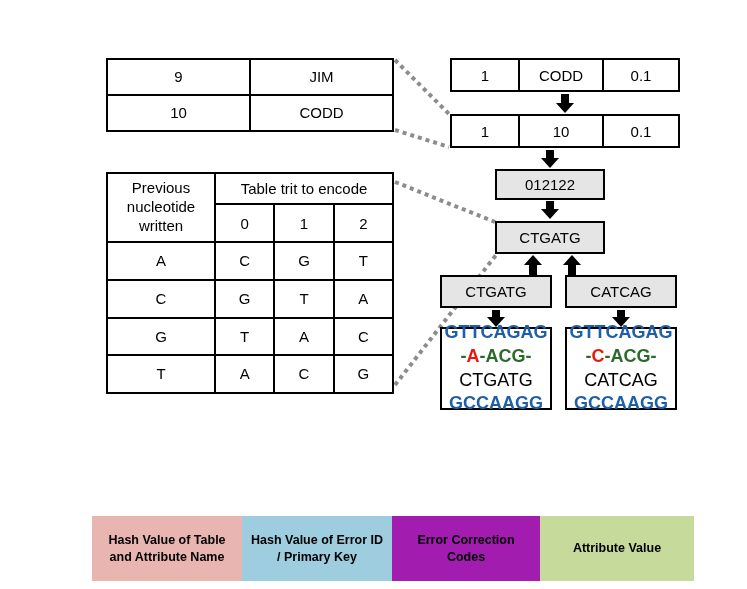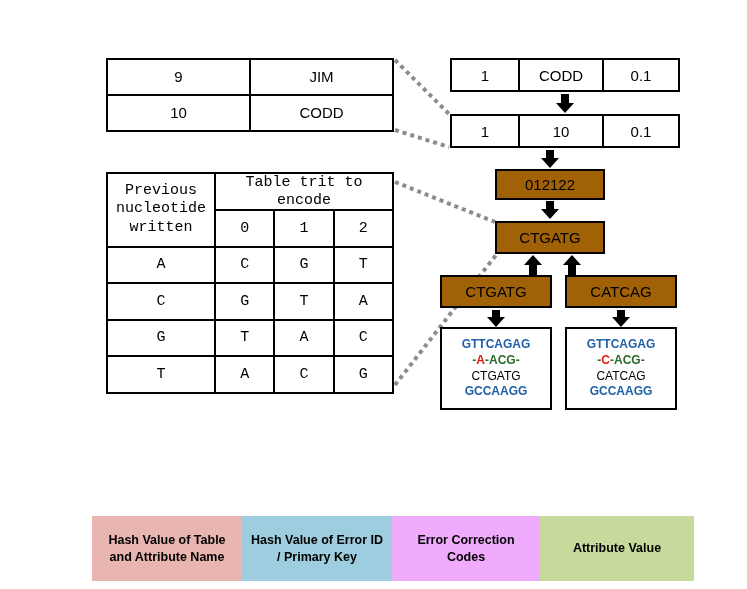--- a/index.html
+++ b/index.html
@@ -20,21 +20,21 @@
     left: 0; top: 0;
     width: 747px;
     height: 589px;
   }
 
   
   .box {
     position: absolute;
     box-sizing: border-box;
     border: 2px solid #000;
-    background: #a16207;
+    background: #e5e5e5;
     display: flex;
     align-items: center;
     justify-content: center;
     text-align: center;
     font-size: 15px;
     line-height: 1.15;
   }
 
   
   .tbl {
@@ -52,21 +52,21 @@
     font-size: 15px;
     padding: 0;
     line-height: 1.15;
   }
 
   
   #record-table { left: 106px; top: 58px; width: 288px; height: 73px; }
   #record-table td { height: 34px; }
 
   
-  #trit-table { left: 106px; top: 172px; width: 288px; height: 222px; font-family: Liberation Mono, monospace; }
+  #trit-table { left: 106px; top: 172px; width: 288px; height: 222px; }
   #trit-table td { height: 34px; }
   #trit-table td.hdr-prev { line-height: 1.25; }
 
   
   .cell3 {
     position: absolute;
     box-sizing: border-box;
     border: 2px solid #000;
     background: #fff;
     display: flex;
@@ -97,21 +97,21 @@
 
   .dna-box {
     position: absolute;
     box-sizing: border-box;
     border: 2px solid #000;
     background: #fff;
     display: flex;
     flex-direction: column;
     align-items: center;
     justify-content: center;
-    font-size: 12px;
+    font-size: 18px;
     line-height: 1.32;
   }
   #dna-left  { left: 440px; top: 327px; width: 112px; height: 83px; }
   #dna-right { left: 565px; top: 327px; width: 112px; height: 83px; }
 
   .dna-ecc  { font-weight: bold; }
   .dna-mid  { font-weight: bold; }
   .dna-val  { font-weight: normal; }
 
   
@@ -284,17 +284,17 @@
     <div class="dna-mid">
       <span style="color:#2b6a2b;">-</span><span style="color:#e8190c;">C</span><span style="color:#2b6a2b;">-</span><span style="color:#2b6a2b;">ACG</span><span style="color:#2b6a2b;">-</span>
     </div>
     <div class="dna-val">CATCAG</div>
     <div class="dna-ecc" style="color:#1f5fa8;">GCCAAGG</div>
   </div>
 
   <div id="legend">
     <div class="legend-item" style="background: rgb(233, 181, 177);">Hash Value of Table and Attribute Name</div>
     <div class="legend-item" style="background: rgb(157, 205, 222);">Hash Value of Error ID / Primary Key</div>
-    <div class="legend-item" style="background: #f0abfc;">Error Correction Codes</div>
+    <div class="legend-item" style="background: #a21caf;">Error Correction Codes</div>
     <div class="legend-item" style="background: rgb(198, 218, 156);">Attribute Value</div>
   </div>
 
 </div>
 
 </body></html>

